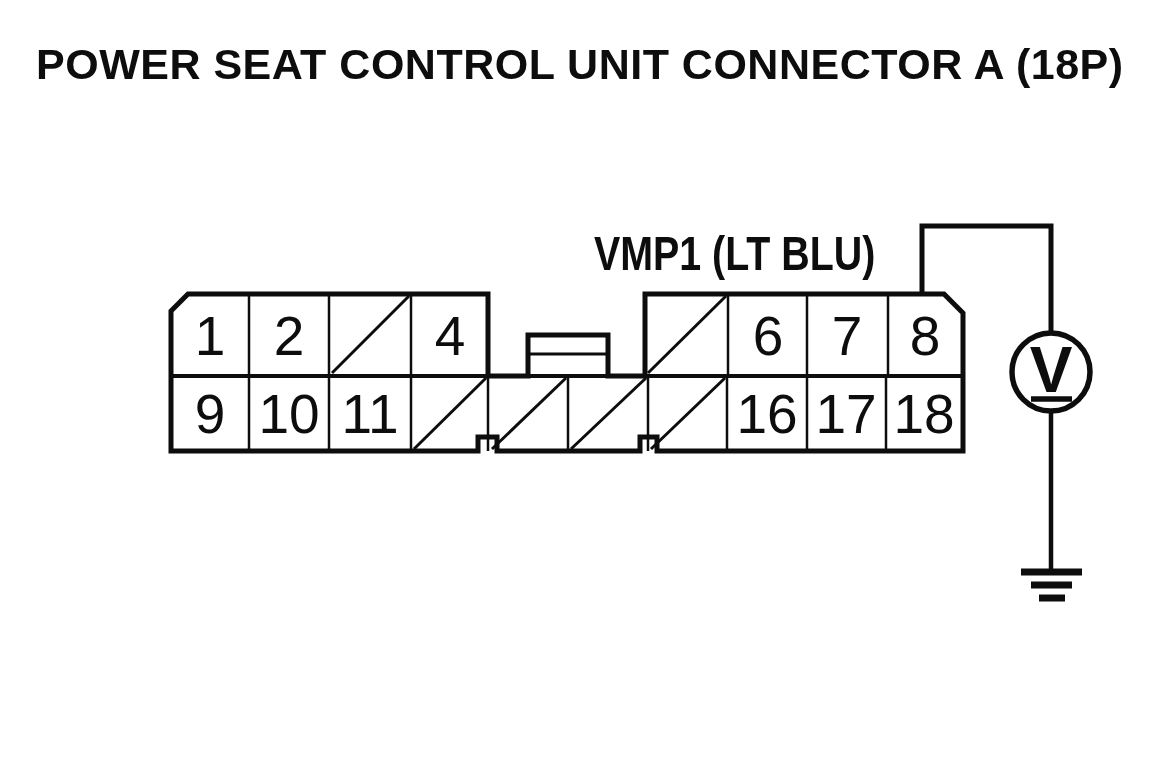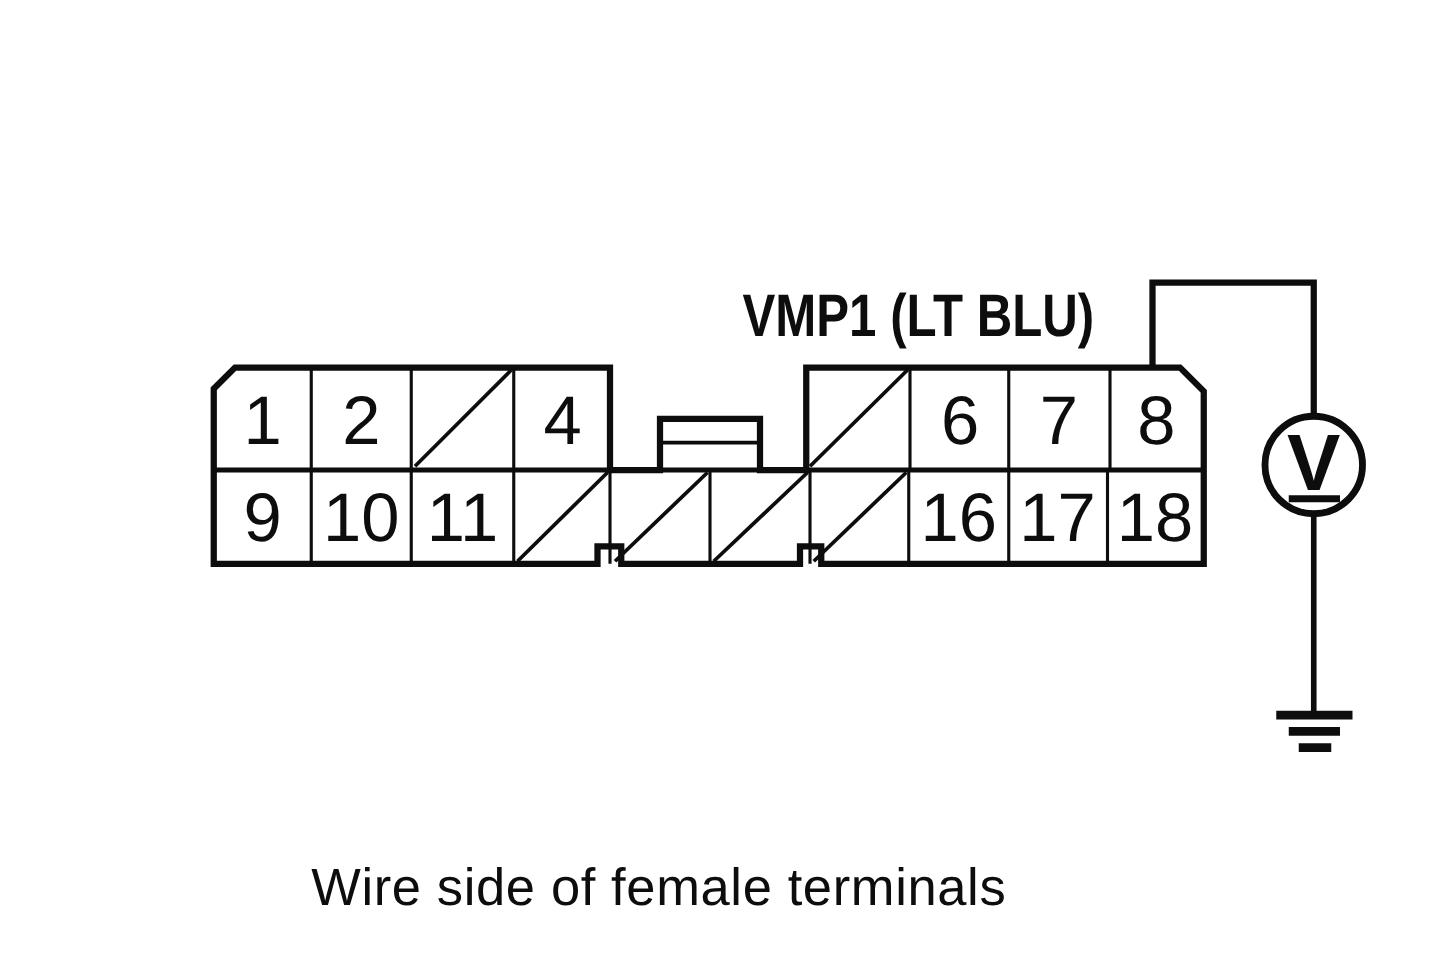--- a/index.html
+++ b/index.html
@@ -63,20 +63,21 @@
     font-size: 64px;
     font-weight: 700;
     fill: #0d0d0d;
   }
 </style>
 </head>
 <body>
 
 <div class="page">
 
+  <div class="diagram-title">POWER SEAT CONTROL UNIT CONNECTOR A (18P)</div>
 
   <div class="wire-label">VMP1 (LT BLU)</div>
 
   <svg class="schematic" width="1155" height="766" viewBox="0 0 1155 766">
 
     <polyline points="922,294 922,226 1051,226 1051,334" fill="none" stroke="#0d0d0d" stroke-width="5"></polyline>
 
     <circle cx="1051" cy="372" r="39" fill="none" stroke="#0d0d0d" stroke-width="5.5"></circle>
     <text class="meter-letter" x="1051" y="392" text-anchor="middle">V</text>
     <line x1="1031" y1="399" x2="1072" y2="399" stroke="#0d0d0d" stroke-width="5.5"></line>
@@ -134,15 +135,14 @@
     <text class="pin-number" x="925" y="355" text-anchor="middle">8</text>
 
     <text class="pin-number" x="210" y="433" text-anchor="middle">9</text>
     <text class="pin-number" x="289" y="433" text-anchor="middle">10</text>
     <text class="pin-number" x="370" y="433" text-anchor="middle">11</text>
     <text class="pin-number" x="767" y="433" text-anchor="middle">16</text>
     <text class="pin-number" x="846" y="433" text-anchor="middle">17</text>
     <text class="pin-number" x="924" y="433" text-anchor="middle">18</text>
   </svg>
 
-  <div class="caption">Wire side of female terminals</div>
 
 </div>
 
 </body></html>

